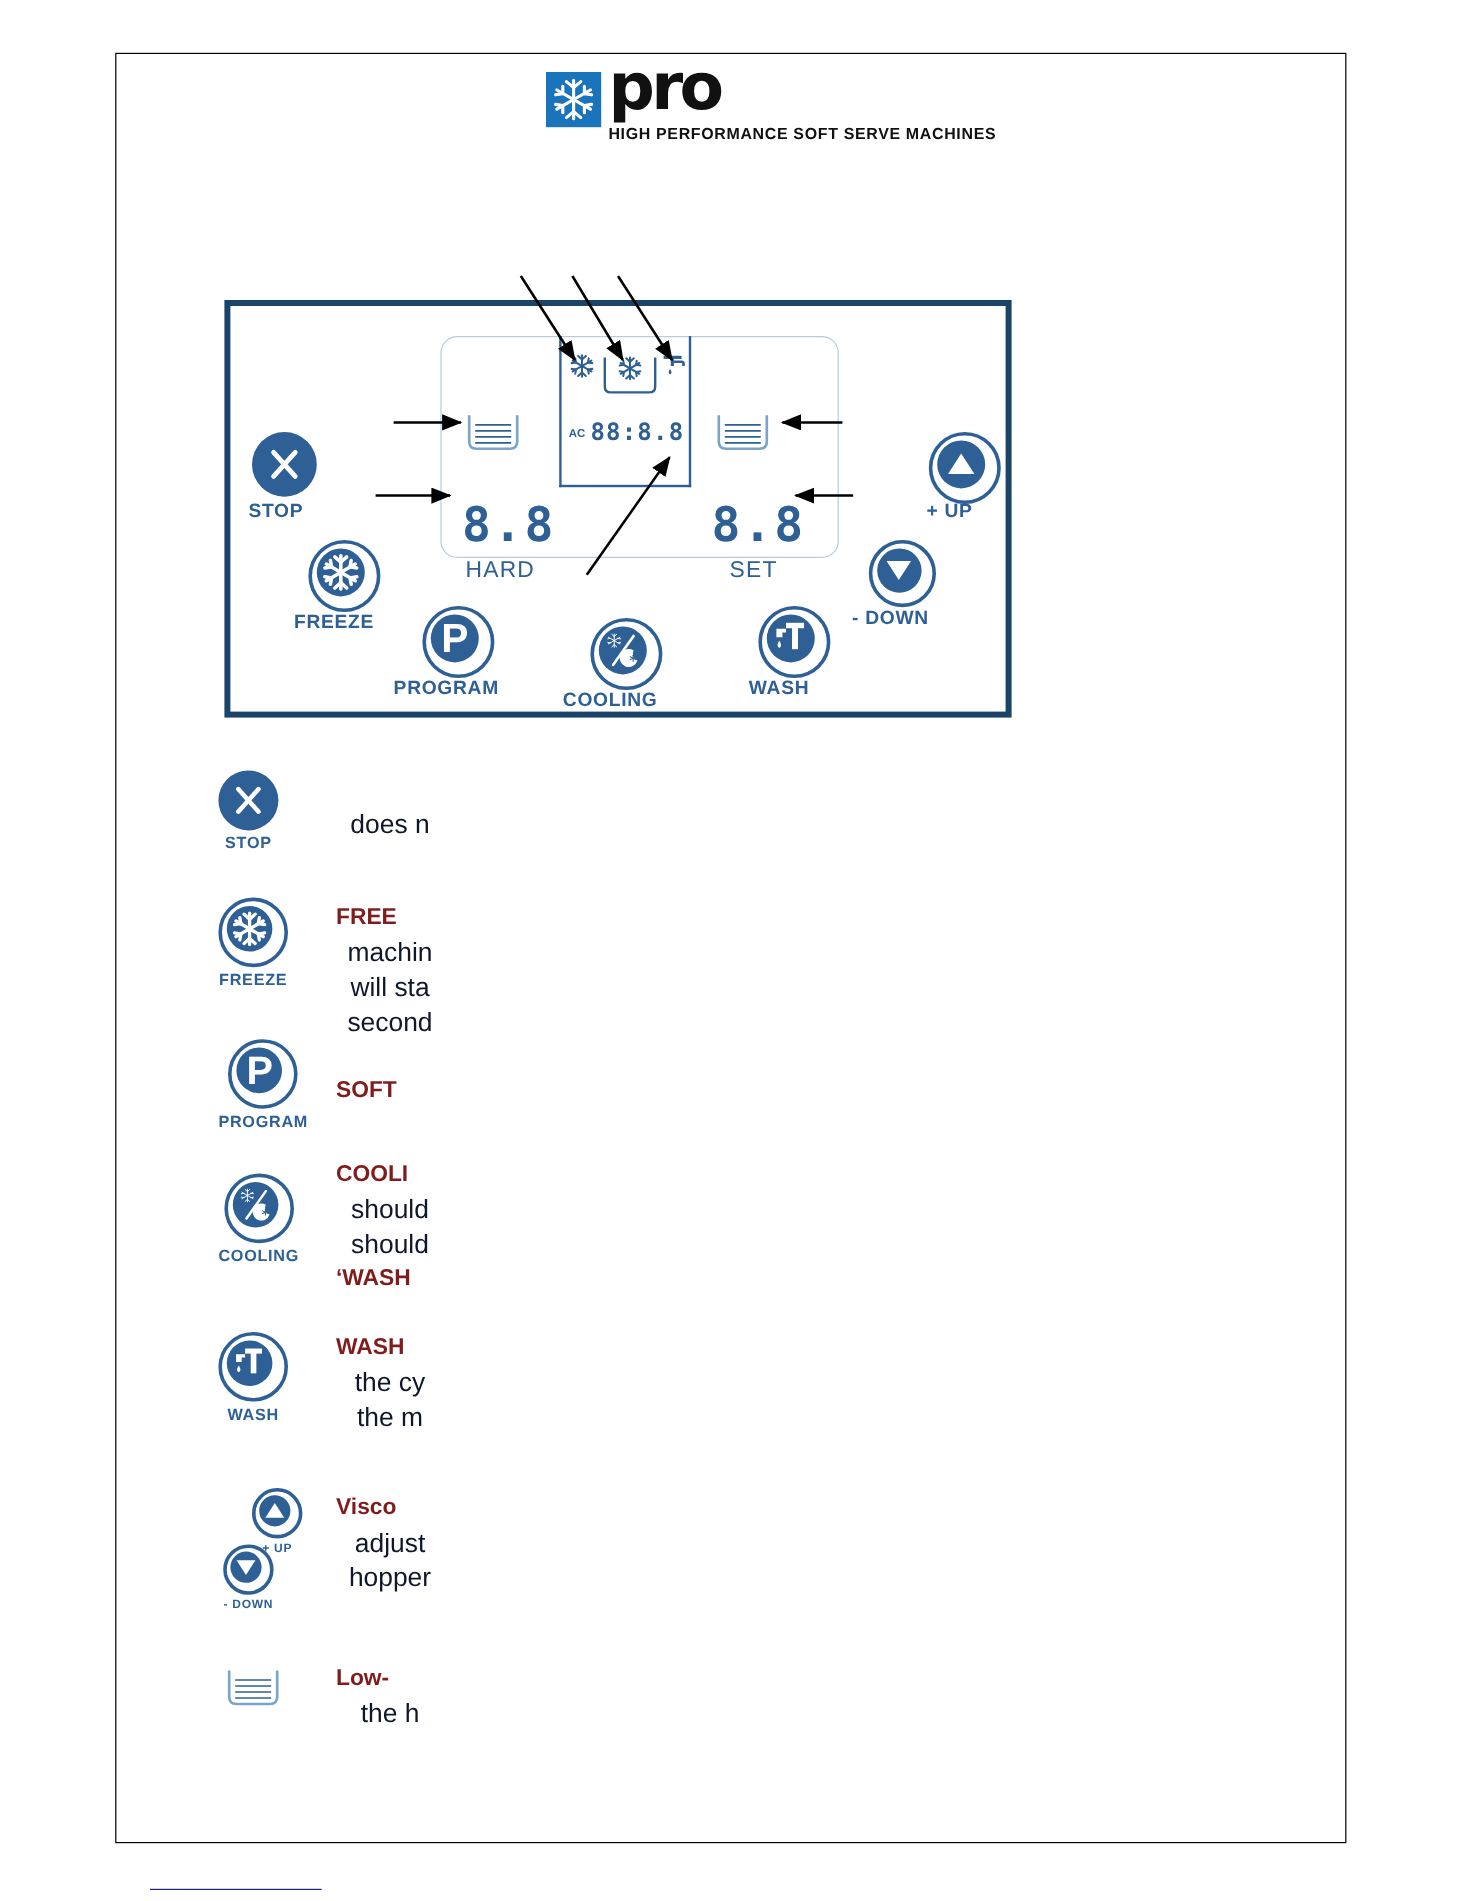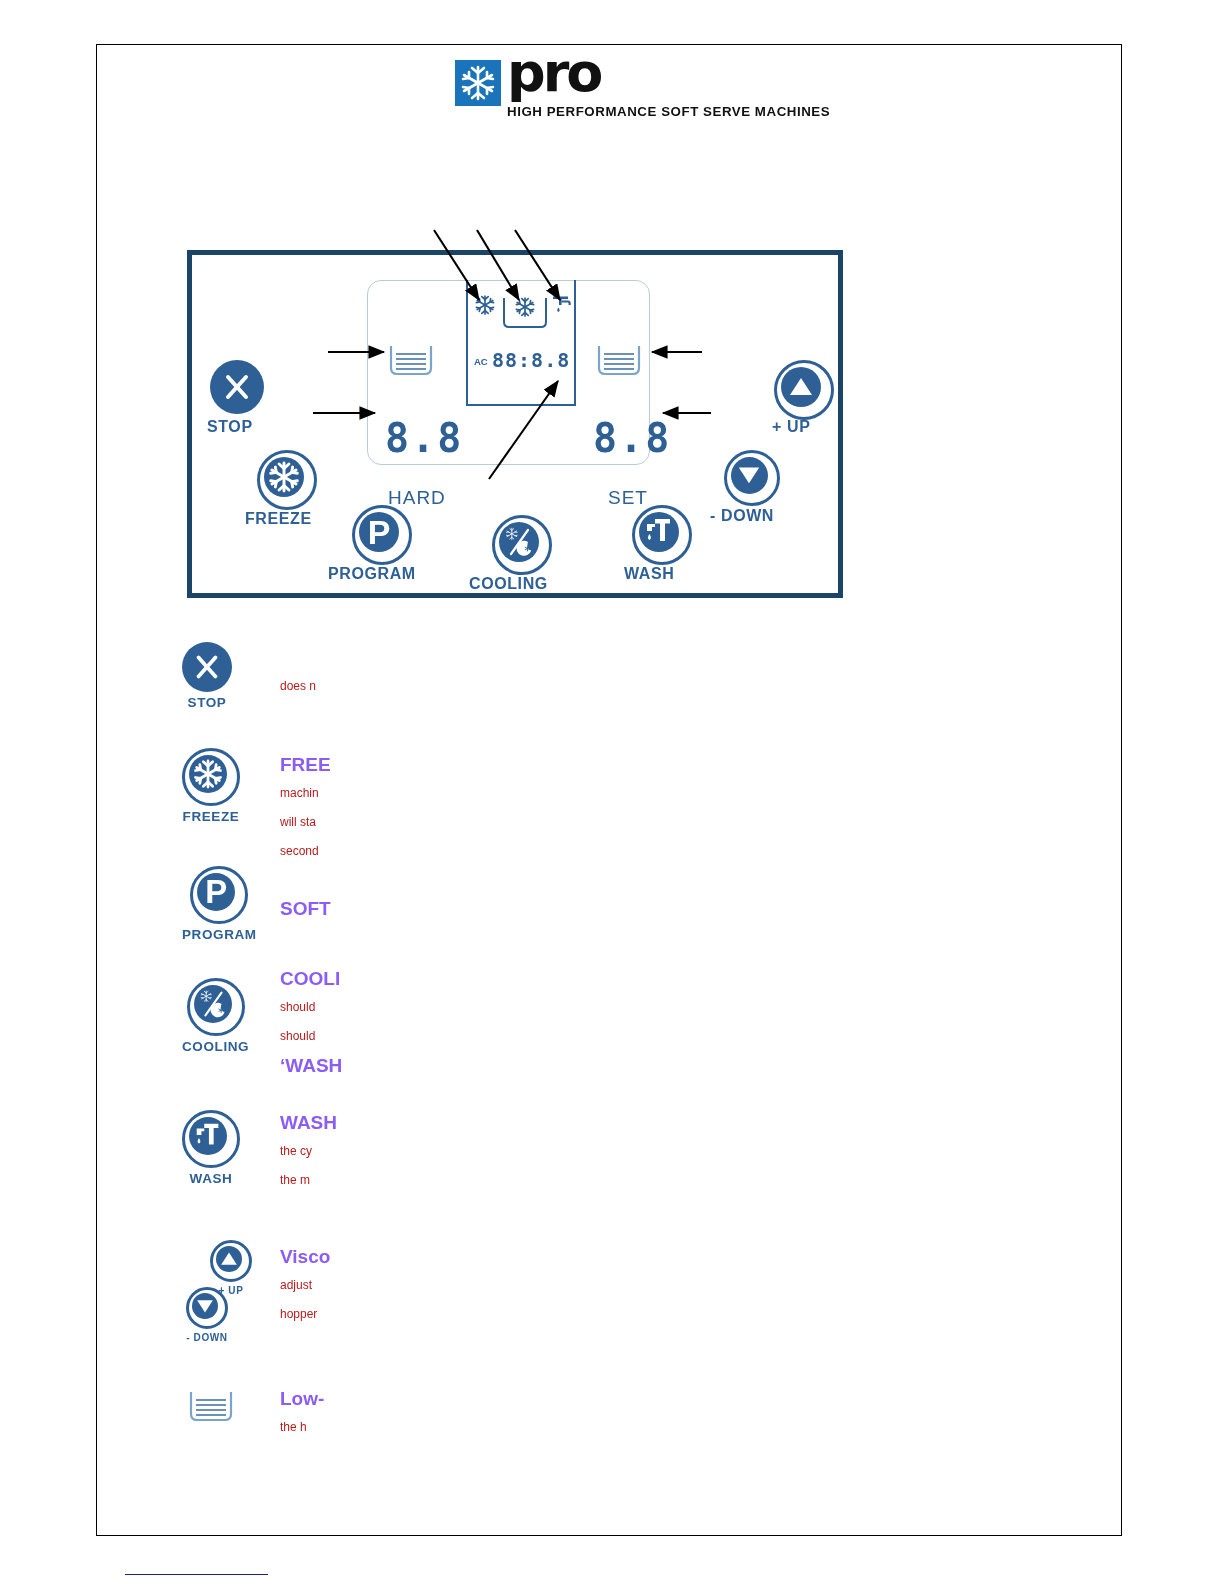--- a/index.html
+++ b/index.html
@@ -23,21 +23,21 @@
     letter-spacing:-3px;color:#1a74bb;font-family:"DejaVu Sans",sans-serif;line-height:1;}
   .logo-tag{position:absolute;left:52px;top:46px;font-size:13.3px;font-weight:bold;
     letter-spacing:0.55px;color:#111;white-space:nowrap;font-family:"Liberation Sans",sans-serif;}
 
   
   .panel{
     position:absolute;left:187px;top:250px;width:656px;height:348px;
     border:5px solid #1b4568;box-sizing:border-box;background:#fff;
   }
   .lcd{
-    position:absolute;left:175px;top:25px;width:283px;height:185px;
+    position:absolute;left:175px;top:25px;width:332px;height:185px;
     border:1.2px solid #b9ccdb;border-radius:14px;box-sizing:border-box;background:#fff;
   }
   .lcd-center{
     position:absolute;left:98px;top:-1px;width:110px;height:126px;
     border-left:2px solid #2e6096;border-right:2px solid #2e6096;border-bottom:2px solid #2e6096;
     box-sizing:border-box;
   }
   .snow-a{position:absolute;left:6px;top:14px;}
   .bowl-ico{position:absolute;left:34px;top:16px;}
   .tap-ico{position:absolute;left:82px;top:14px;}
@@ -47,21 +47,21 @@
     color:#2e6096;font-family:"DejaVu Sans Mono",monospace;letter-spacing:1px;}
 
   .hop-left{position:absolute;left:20px;top:63px;}
   .hop-right{position:absolute;left:228px;top:63px;}
 
   .seg{position:absolute;font-family:"DejaVu Sans Mono",monospace;font-size:40px;
     font-weight:bold;color:#2e6096;letter-spacing:2px;line-height:1;}
   .seg-hard{left:17px;top:137px;}
   .seg-set{left:225px;top:137px;}
   .seg-cap{position:absolute;font-size:19px;font-weight:normal;color:#2e6096;
-    font-family:"Liberation Sans",sans-serif;letter-spacing:1px;margin-top:22px;}
+    font-family:"Liberation Sans",sans-serif;letter-spacing:1px;}
   .cap-hard{left:20px;top:184px;}
   .cap-set{left:240px;top:184px;}
 
   
   .btn{position:absolute;border-radius:50%;background:#2e6096;display:flex;
     align-items:center;justify-content:center;}
   .btn.ring{background:#fff;border:3px solid #2e6096;}
   .btn.ring .inner{position:absolute;border-radius:50%;background:#2e6096;}
   .btn-cap{position:absolute;font-size:16px;font-weight:bold;color:#2e6096;
     font-family:"Liberation Sans",sans-serif;letter-spacing:0.6px;white-space:nowrap;}
@@ -84,22 +84,22 @@
   
   .arrows{position:absolute;left:0;top:0;width:1224px;height:1584px;pointer-events:none;}
 
   
   .legend{position:absolute;left:168px;top:630px;width:420px;}
   .lrow{position:relative;}
   .licon{position:absolute;display:flex;flex-direction:column;align-items:center;}
   .licon .lcap{font-size:13.5px;font-weight:bold;color:#2e6096;letter-spacing:0.6px;
     margin-top:3px;font-family:"Liberation Sans",sans-serif;}
   .ltext{position:absolute;left:112px;width:90px;overflow:hidden;}
-  .ltext .t-h{font-size:19px;font-weight:bold;color:#8b5cf6;line-height:29px;white-space:nowrap;}
-  .ltext .t-b{font-size:12px;color:#b91c1c;line-height:29px;white-space:nowrap;}
+  .ltext .t-h{font-size:19px;font-weight:bold;color:#7f1d1d;line-height:29px;white-space:nowrap;}
+  .ltext .t-b{font-size:22px;color:#0f172a;line-height:29px;white-space:nowrap;text-align:center;}
 
   .blue-rule{position:absolute;left:125px;top:1574px;width:143px;height:0;
     border-top:1.6px solid #1f1f8f;}
 </style>
 </head>
 <body>
 
 <div class="page-border"></div>
 
 <div class="logo">

